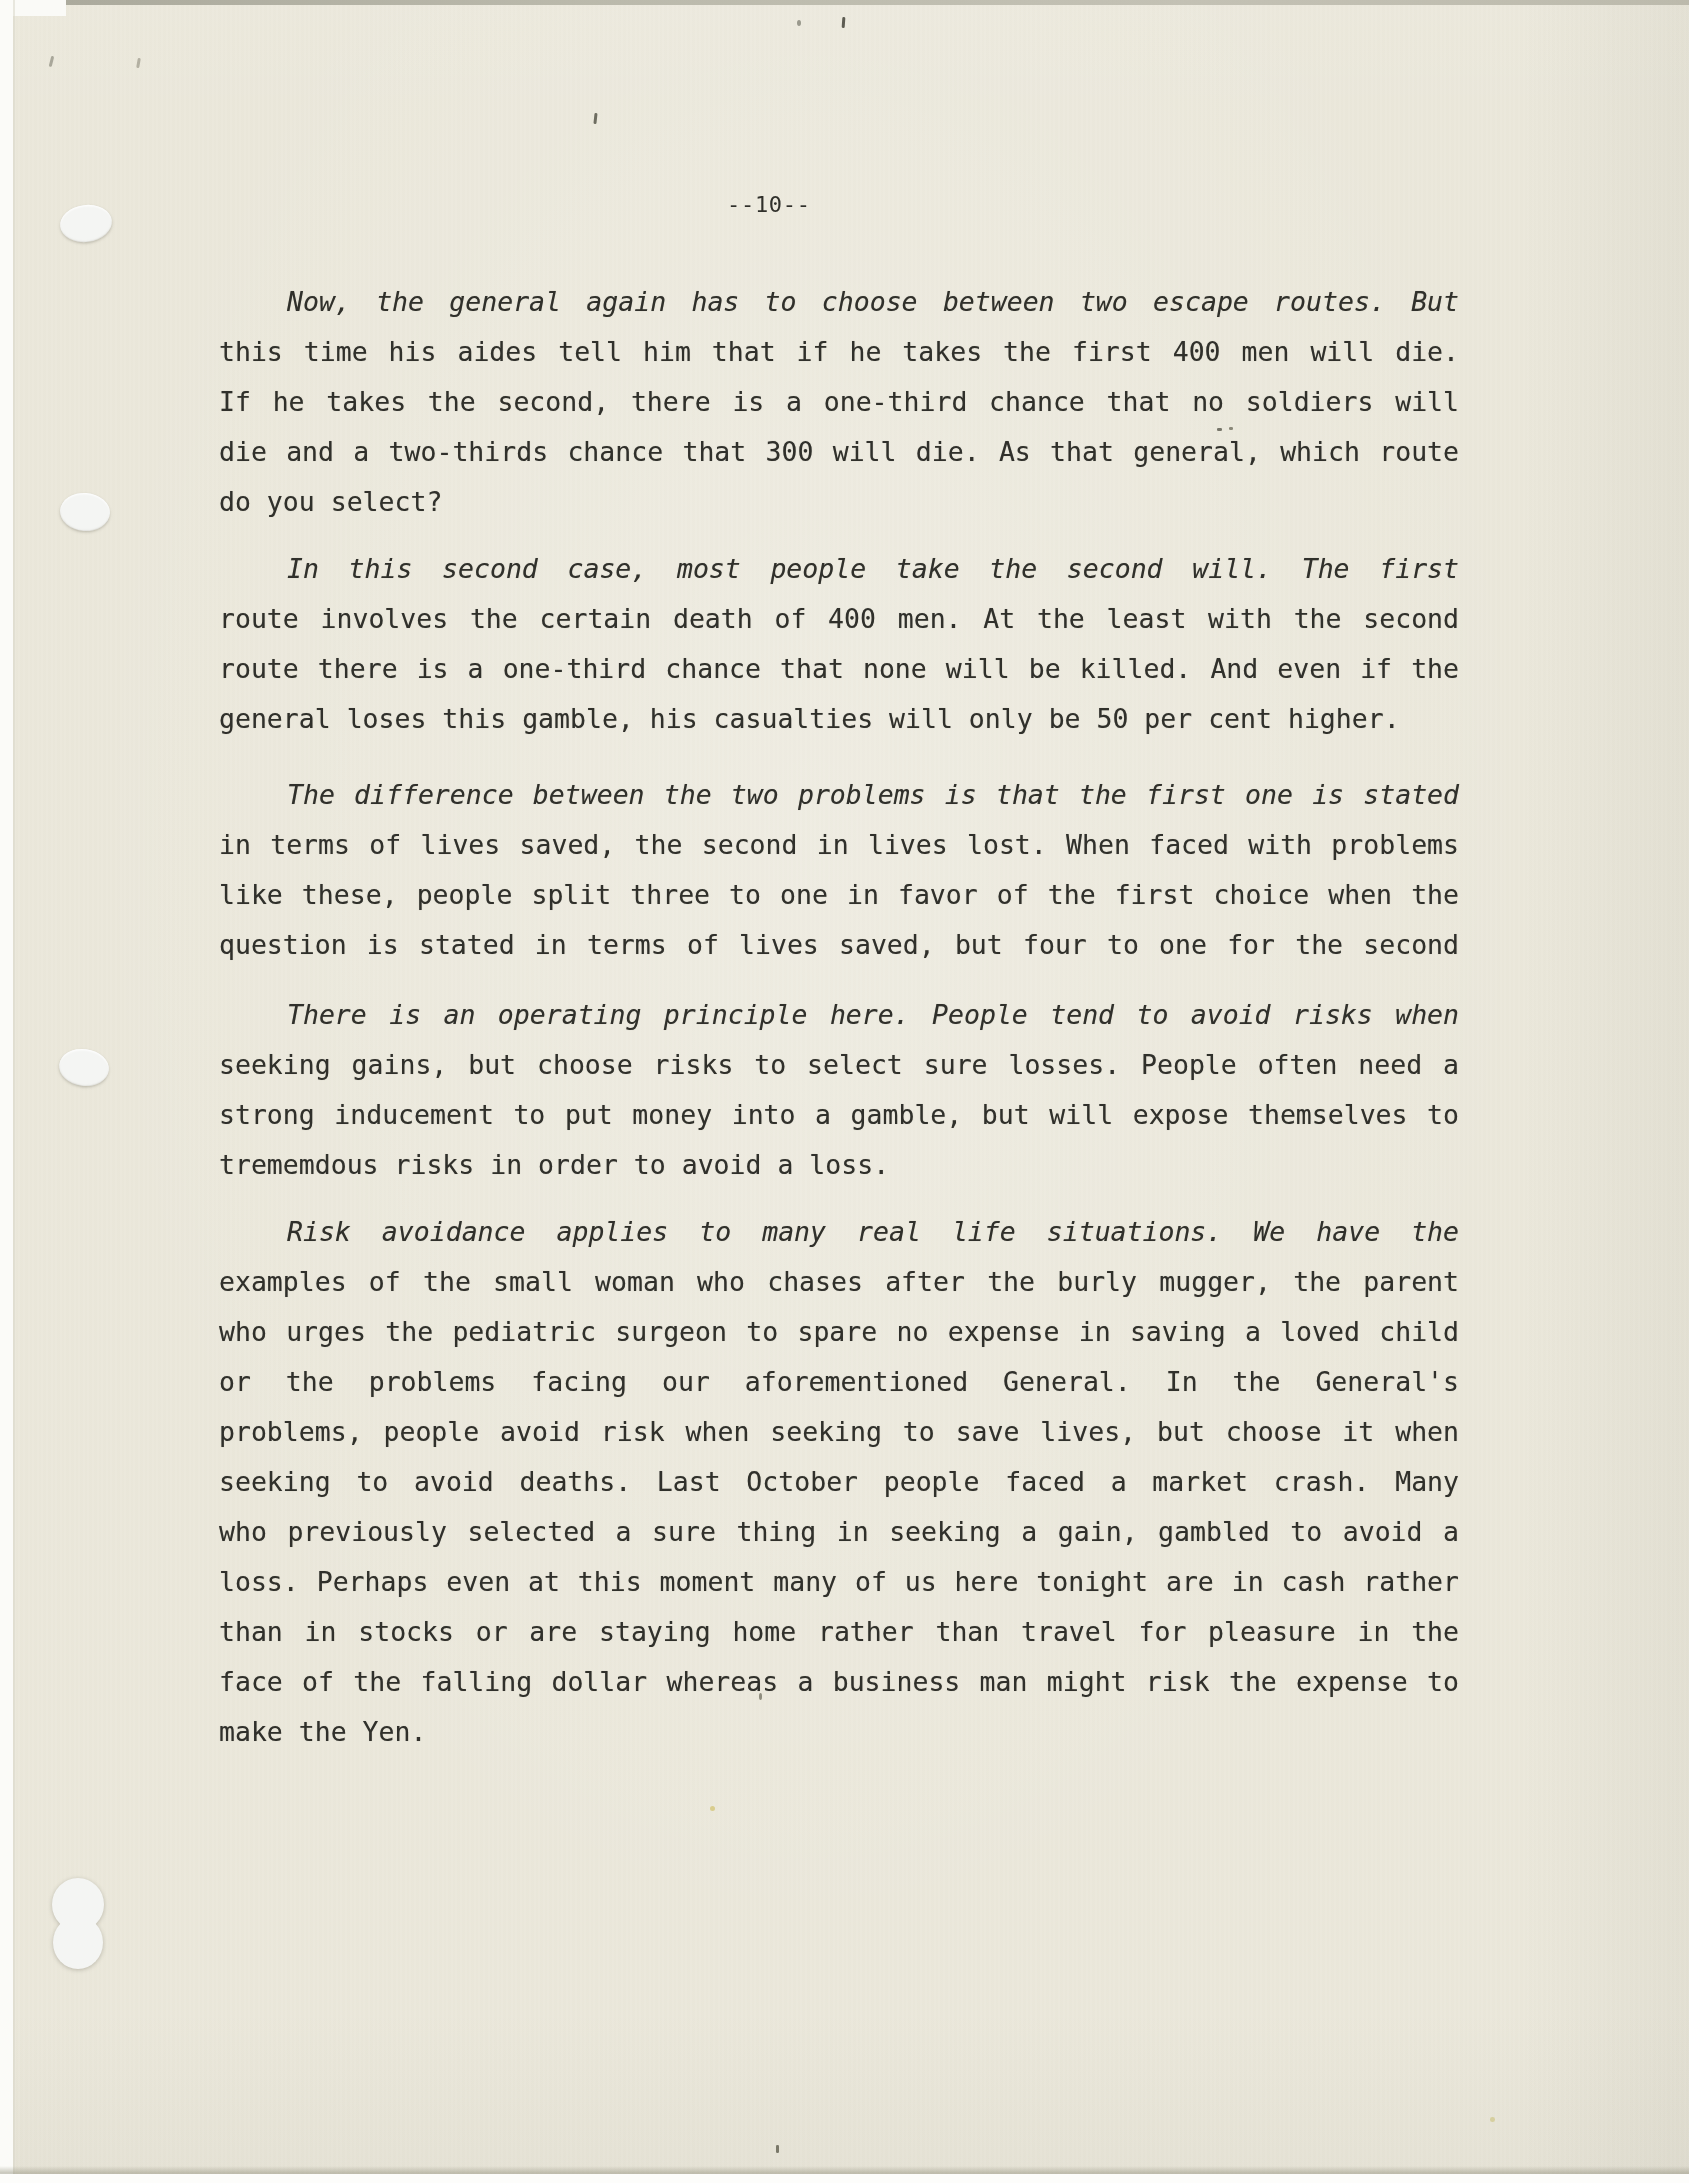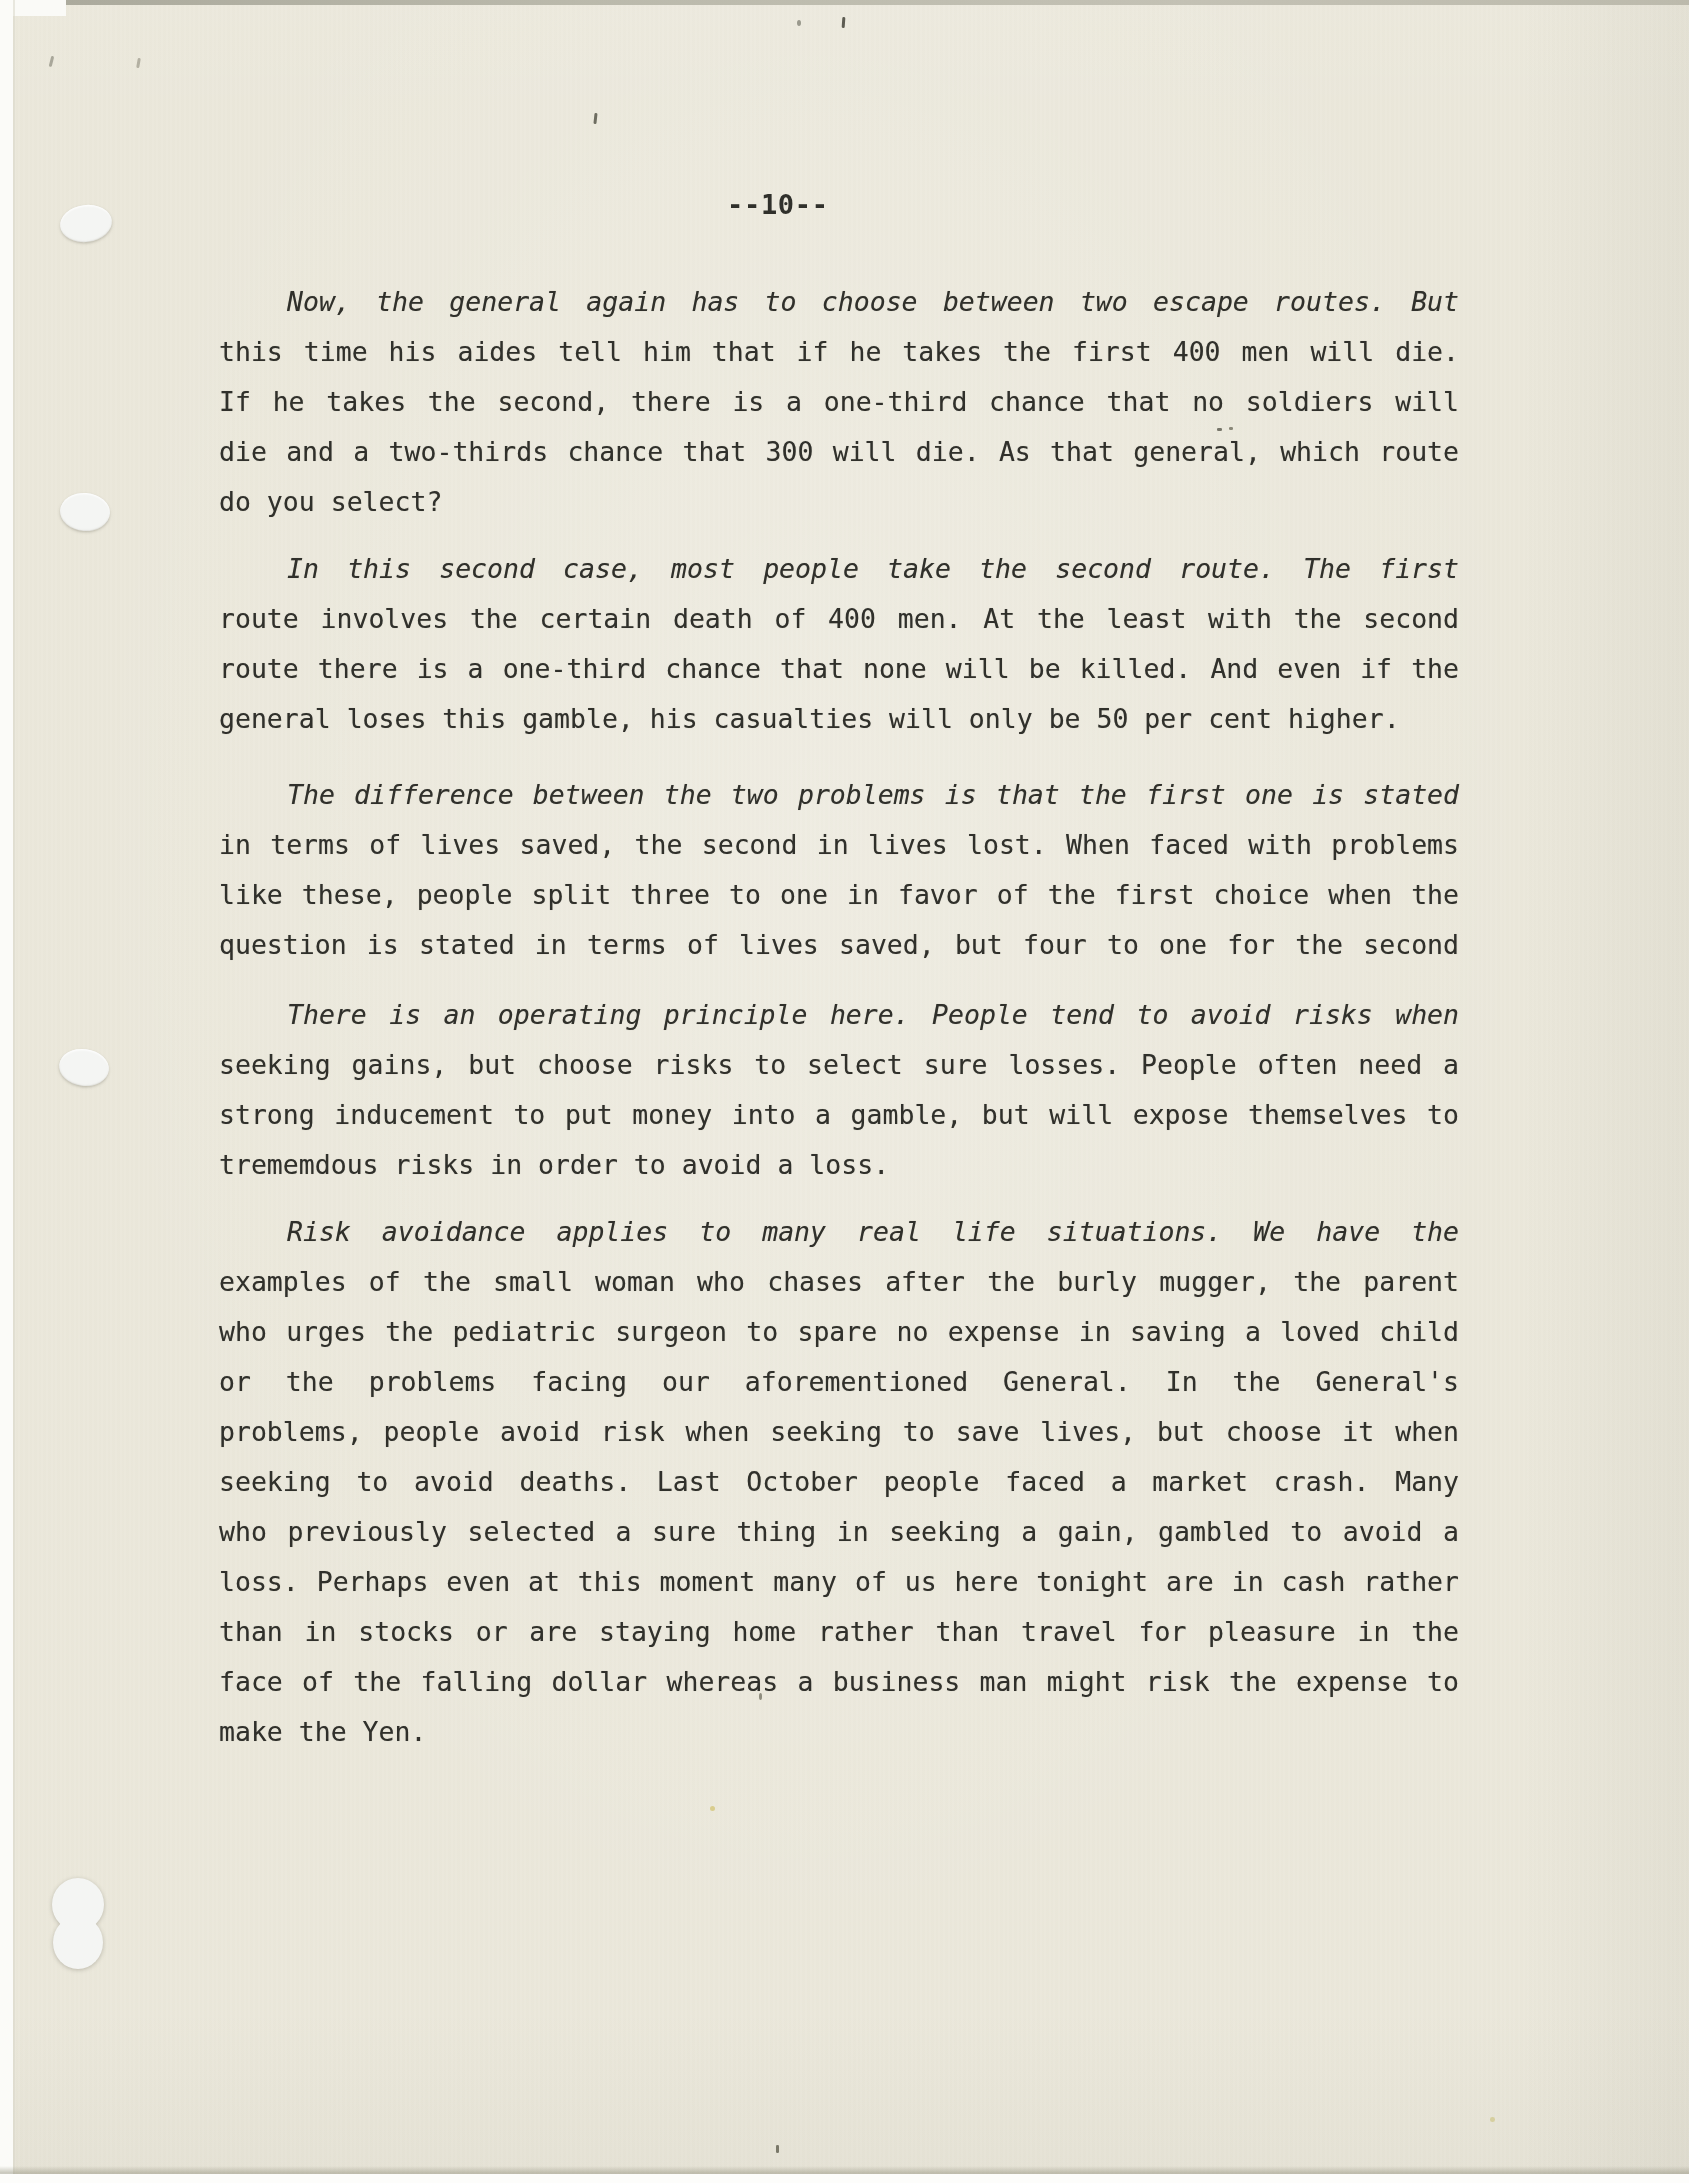--- a/index.html
+++ b/index.html
@@ -24,21 +24,21 @@
     background:linear-gradient(to right,#9e9d90,#b2b1a3 35%,#bcbaad 70%,#b5b3a5);opacity:.85;}
   .corner-top-left{position:absolute;top:0;left:0;width:66px;height:16px;background:#fafaf7;}
   .edge-left{position:absolute;top:0;left:0;width:13.2px;height:100%;background:#fbfbf8;}
   .edge-left-line{position:absolute;top:0;left:13.2px;width:2px;height:100%;background:#d9d7ca;opacity:.55;}
   .edge-bottom-white{position:absolute;bottom:0;left:0;width:100%;height:9.3px;background:#fdfdfb;}
   .edge-bottom-shadow{position:absolute;bottom:9.3px;left:0;width:100%;height:8px;
     background:linear-gradient(to bottom, rgba(201,199,184,0) 0%, rgba(160,158,140,0.55) 85%, rgba(120,118,100,0.35));}
   
   .page-number{
     position:absolute;left:727px;top:188px;
-    font-size:27px;line-height:33px;letter-spacing:0.7px;white-space:nowrap;font-weight:bold;
+    font-size:22px;line-height:33px;letter-spacing:0.7px;white-space:nowrap;
   }
   .content{
     position:absolute;left:219px;top:277px;width:1240px;
     font-size:26.5px;line-height:50px;
     text-shadow:0 0 0.7px rgba(45,45,38,0.35);
   }
   .para{margin:0;}
   .para + .para{margin-top:16.6px;}
   .para:nth-of-type(3){margin-top:26.5px;}
   .para:nth-of-type(4){margin-top:20px;}
@@ -108,21 +108,21 @@
 
 <div class="content">
     <div class="para">
       <div class="line first">Now, the general again has to choose between two escape routes.  But</div>
       <div class="line">this time his aides tell him that if he takes the first 400 men will die.</div>
       <div class="line">If he takes the second, there is a one-third chance that no soldiers will</div>
       <div class="line">die and a two-thirds chance that 300 will die.  As that general, which route</div>
       <div class="line last">do you select?</div>
     </div>
     <div class="para">
-      <div class="line first">In this second case, most people take the second route.  The first</div>
+      <div class="line first">In this second case, most people take the second will.  The first</div>
       <div class="line">route involves the certain death of 400 men.  At the least with the second</div>
       <div class="line">route there is a one-third chance that none will be killed.  And even if the</div>
       <div class="line last">general loses this gamble, his casualties will only be 50 per cent higher.</div>
     </div>
     <div class="para">
       <div class="line first">The difference between the two problems is that the first one is stated</div>
       <div class="line">in terms of lives saved, the second in lives lost.  When faced with problems</div>
       <div class="line">like these, people split three to one in favor of the first choice when the</div>
       <div class="line">question is stated in terms of lives saved, but four to one for the second</div>
     </div>

